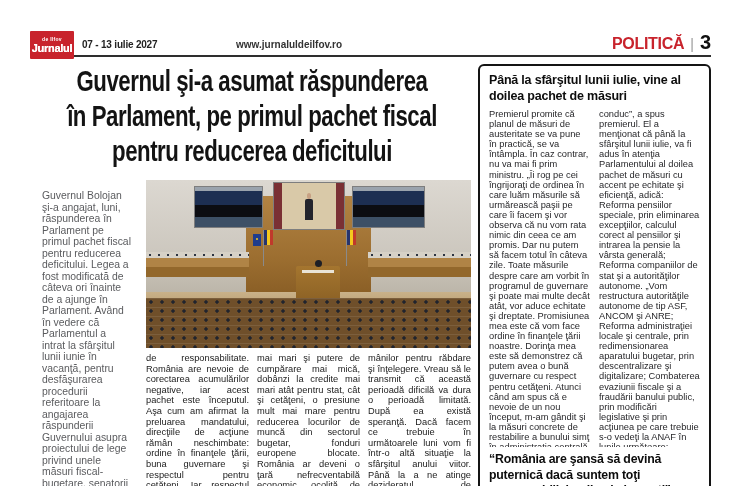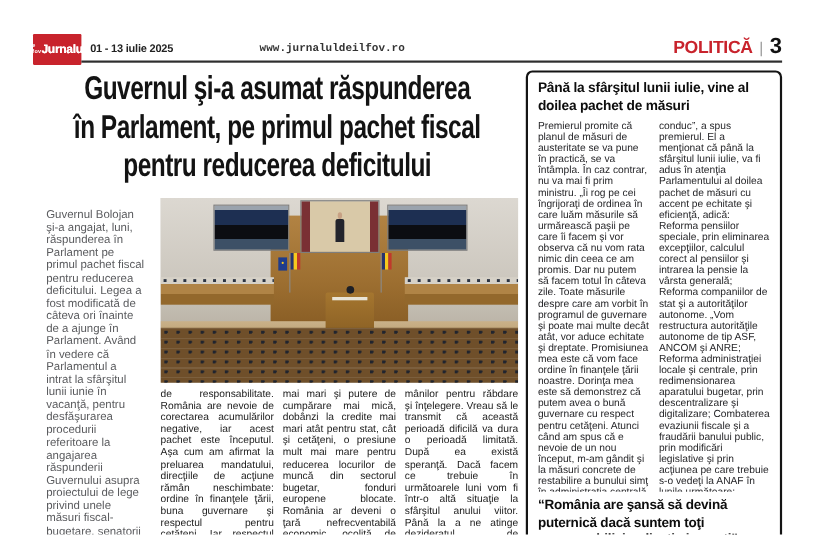--- a/index.html
+++ b/index.html
@@ -10,27 +10,27 @@
   body{
     width:741px;height:486px;overflow:hidden;position:relative;
     background:#ffffff;
     font-family:"Liberation Sans", sans-serif;
     -webkit-font-smoothing:antialiased;
   }
   
   .logo{
     position:absolute;left:30px;top:31px;width:44px;height:28px;
     background:var(--accent-red);color:#fff;
-    display:flex;flex-direction:row;align-items:center;justify-content:center;
+    display:flex;flex-direction:column;align-items:center;justify-content:center;
     line-height:1;border-radius:1px;
   }
   .logo .logo-top{font-size:5px;font-weight:700;letter-spacing:.3px;margin-bottom:1px;}
   .logo .logo-main{font-size:11px;font-weight:800;letter-spacing:-.3px;text-shadow:0 0 0 #fff;}
   .issue-date{position:absolute;left:82px;top:39px;font-size:10px;font-weight:700;color:#222;letter-spacing:-.2px;}
-  .site-url{position:absolute;left:236px;top:39px;font-size:10px;font-weight:700;color:#333;font-family:Liberation Mono, monospace;}
+  .site-url{position:absolute;left:236px;top:39px;font-size:10px;font-weight:700;color:#333;}
   .header-right{position:absolute;right:30px;top:31px;display:flex;align-items:baseline;gap:6px;}
   .section-label{color:var(--accent-red);font-size:16px;font-weight:700;letter-spacing:-.3px;}
   .section-sep{color:#999;font-size:14px;}
   .page-number{color:#111;font-size:20px;font-weight:800;}
   .header-rule{position:absolute;left:74px;top:55px;width:637px;height:2px;background:#2e2e2e;}
   
   .headline{
     position:absolute;left:30px;top:63px;width:600px;
     transform:scale(0.74,1);transform-origin:left top;
     text-align:center;color:#131313;
@@ -103,21 +103,21 @@
   .side-cols p{flex:1;margin:0;font-size:9.3px;line-height:10.1px;color:#27272a;}
   .sidebar h3{margin:5px 0 4px 0;font-size:12.3px;line-height:15.5px;font-weight:800;color:#0d0d0d;letter-spacing:-.2px;}
 </style>
 </head>
 <body>
 
 <div class="logo">
   <span class="logo-top">de Ilfov</span>
   <span class="logo-main">Jurnalul</span>
 </div>
-<span class="issue-date">01 - 13 iulie 2025</span>
+<span class="issue-date">07 - 13 iulie 2027</span>
 <span class="site-url">www.jurnaluldeilfov.ro</span>
 <div class="header-right">
   <span class="section-label">POLITICĂ</span>
   <span class="section-sep">|</span>
   <span class="page-number">3</span>
 </div>
 <div class="header-rule"></div>
 
 <div class="headline">
   <div class="hl-line">Guvernul şi-a asumat răspunderea</div>

